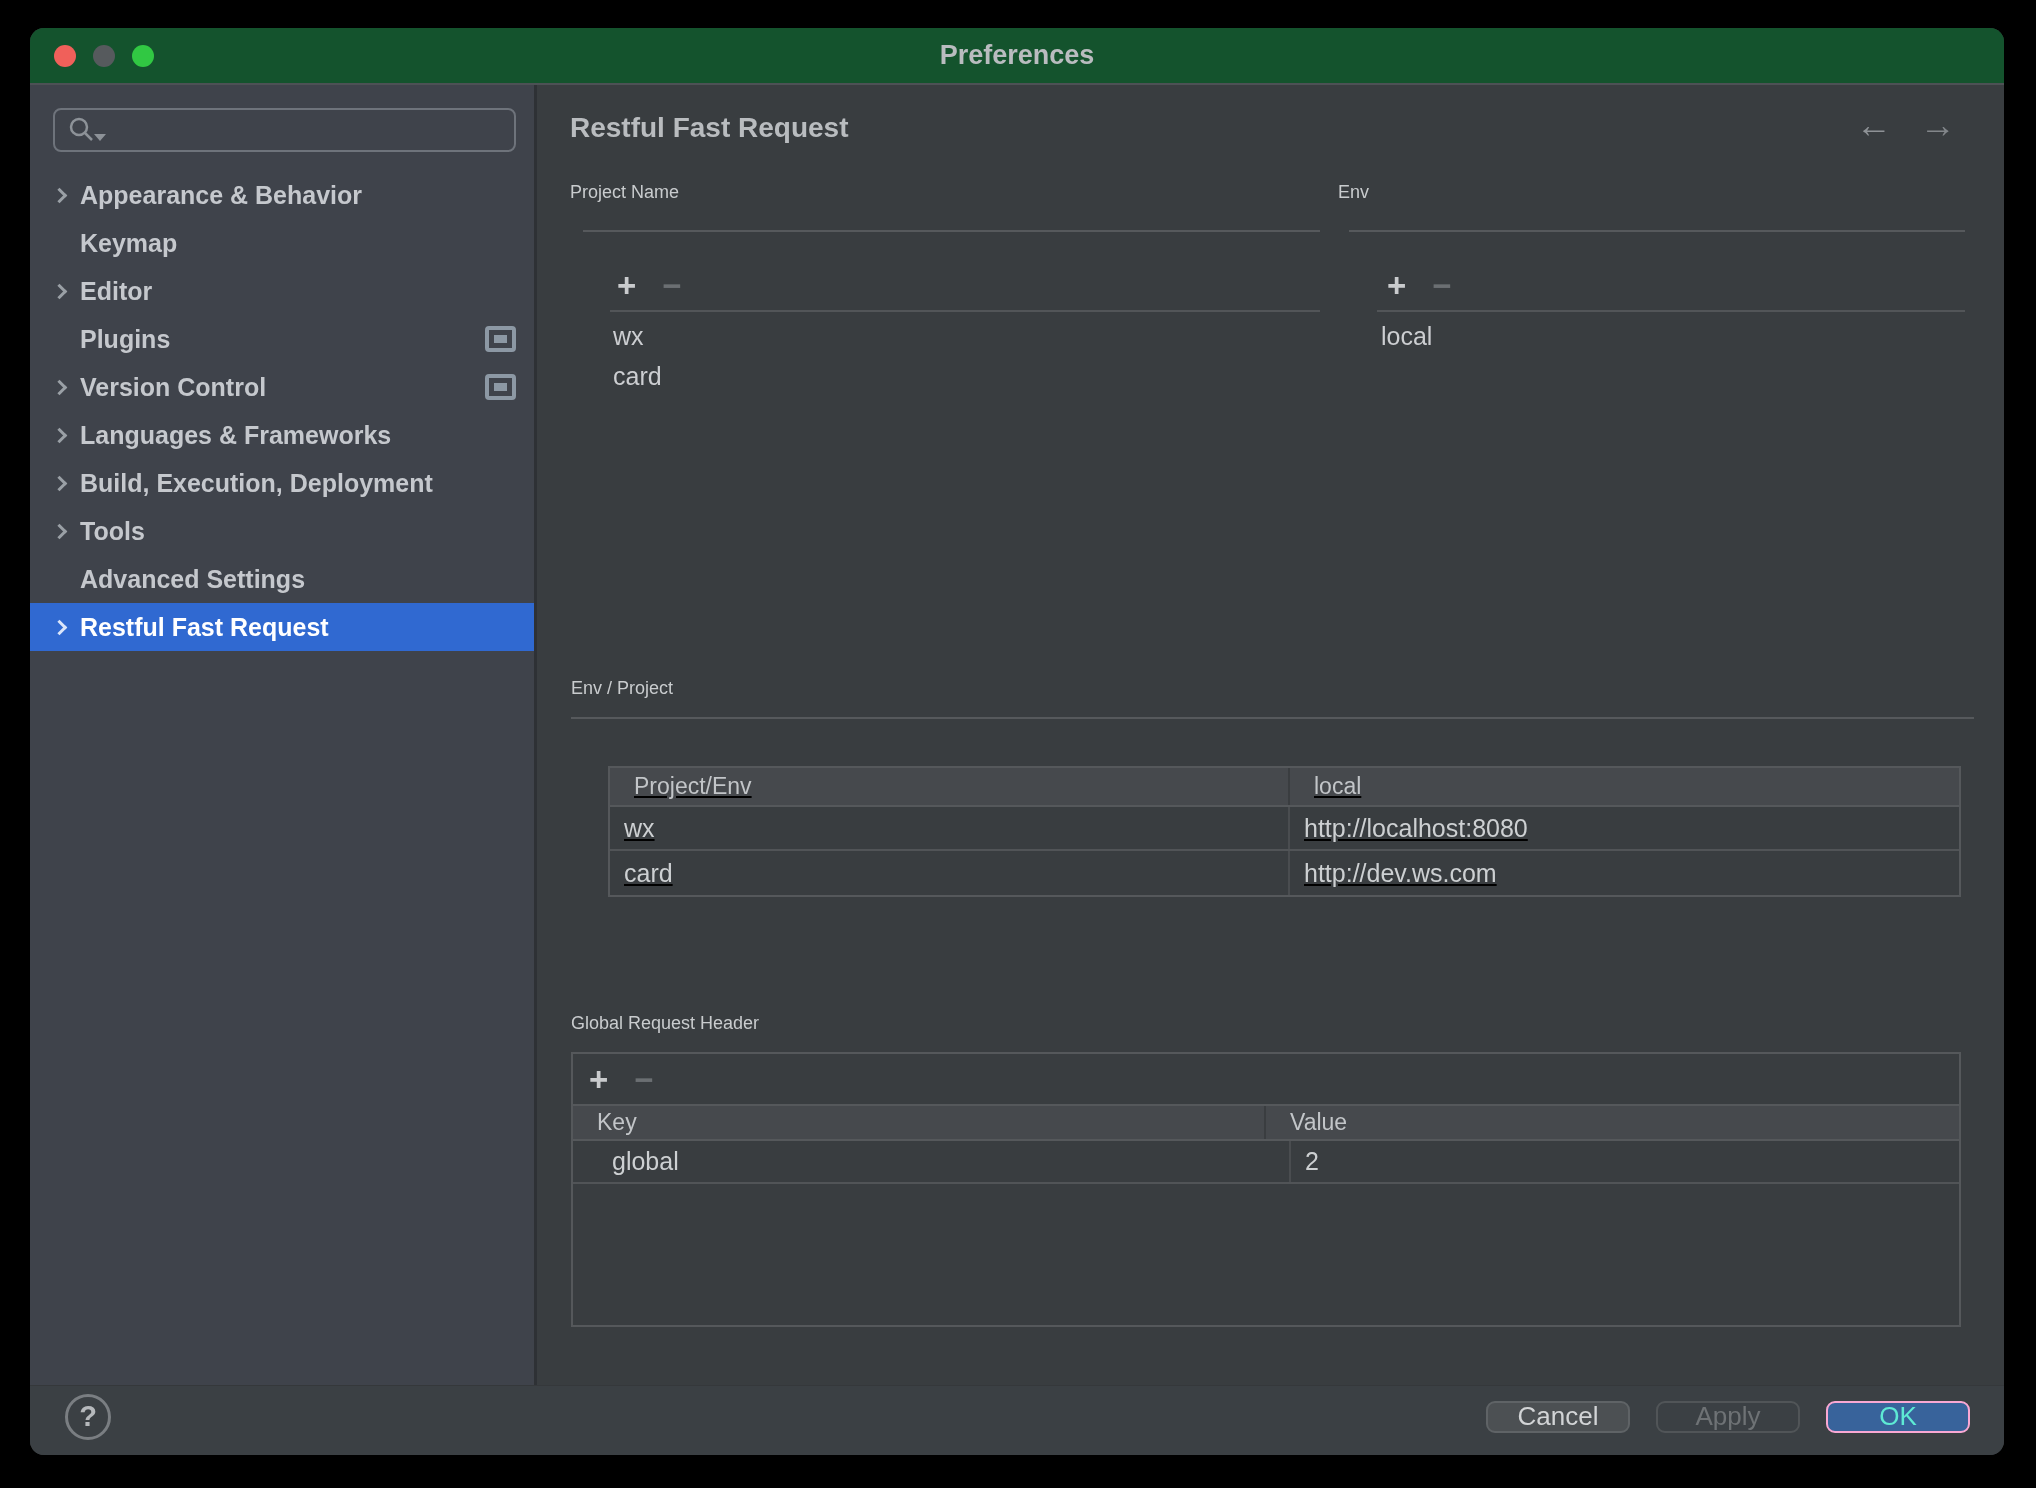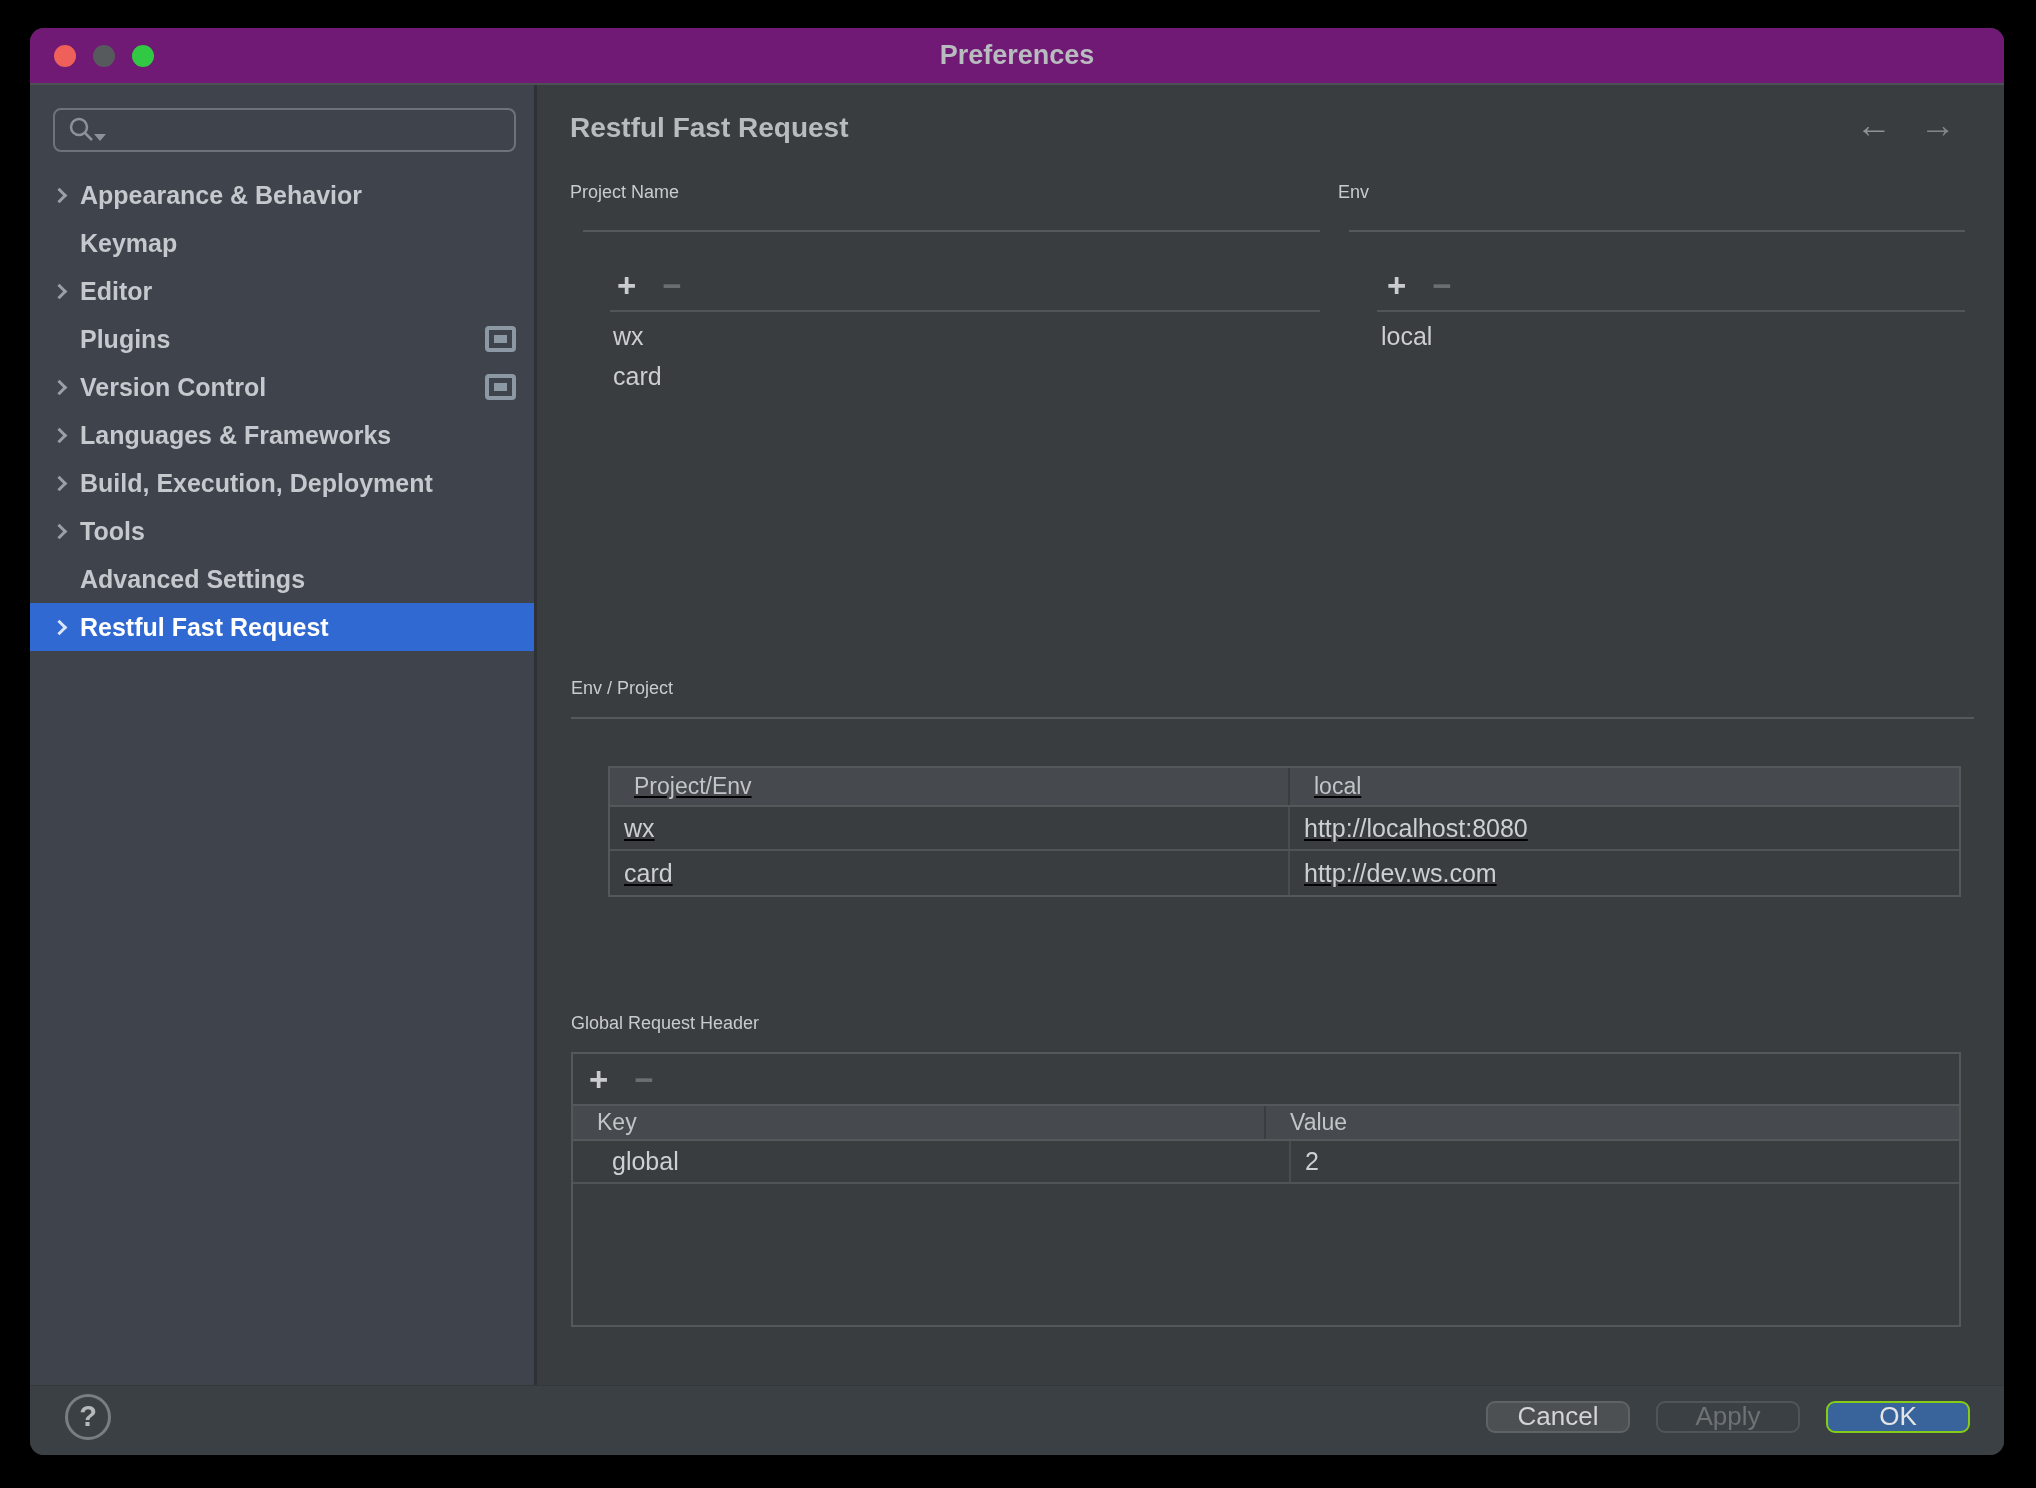--- a/index.html
+++ b/index.html
@@ -10,21 +10,21 @@
     position:relative; overflow:hidden;
     -webkit-font-smoothing:antialiased;
   }
   .window {
     position:absolute; left:30px; top:28px; width:1974px; height:1427px;
     background:#3b3f42; border-radius:14px; overflow:hidden;
     display:flex; flex-direction:column;
   }
   
   .titlebar {
-    flex:0 0 57px; position:relative; background:#701a75;
+    flex:0 0 57px; position:relative; background:#14532d;
     border-bottom:2px solid #4d5155;
   }
   .lights { position:absolute; left:24px; top:50%; transform:translateY(-50%); display:flex; gap:17px; }
   .light { width:22px; height:22px; border-radius:50%; }
   .light.red   { background:#f0605a; }
   .light.gray  { background:#565a5d; }
   .light.green { background:#31c843; }
   .win-title { text-align:center; line-height:55px; font-weight:bold; font-size:27px; color:#b9bcbf; }
   
   .content { flex:1; display:flex; min-height:0; }
@@ -110,21 +110,21 @@
     color:#b6b9bc; font-size:29px; font-weight:bold;
     display:flex; align-items:center; justify-content:center;
   }
   .btn-group { margin-left:auto; display:flex; gap:26px; }
   .btn {
     width:144px; height:32px; border-radius:9px; font-size:26px;
     display:flex; align-items:center; justify-content:center; cursor:default;
   }
   .btn-cancel { background:#4c5053; border:2px solid #5f6366; color:#d2d4d6; }
   .btn-apply  { background:transparent; border:2px solid #515558; color:#6e7275; }
-  .btn-ok     { background:#38639b; border:2px solid #84cc16; color:#e5e5e5; }
+  .btn-ok     { background:#38639b; border:2px solid #f9a8d4; color:#5eead4; }
 </style>
 </head>
 <body>
 
 <div class="window">
 
   <div class="titlebar">
     <div class="lights">
       <span class="light red"></span>
       <span class="light gray"></span>

